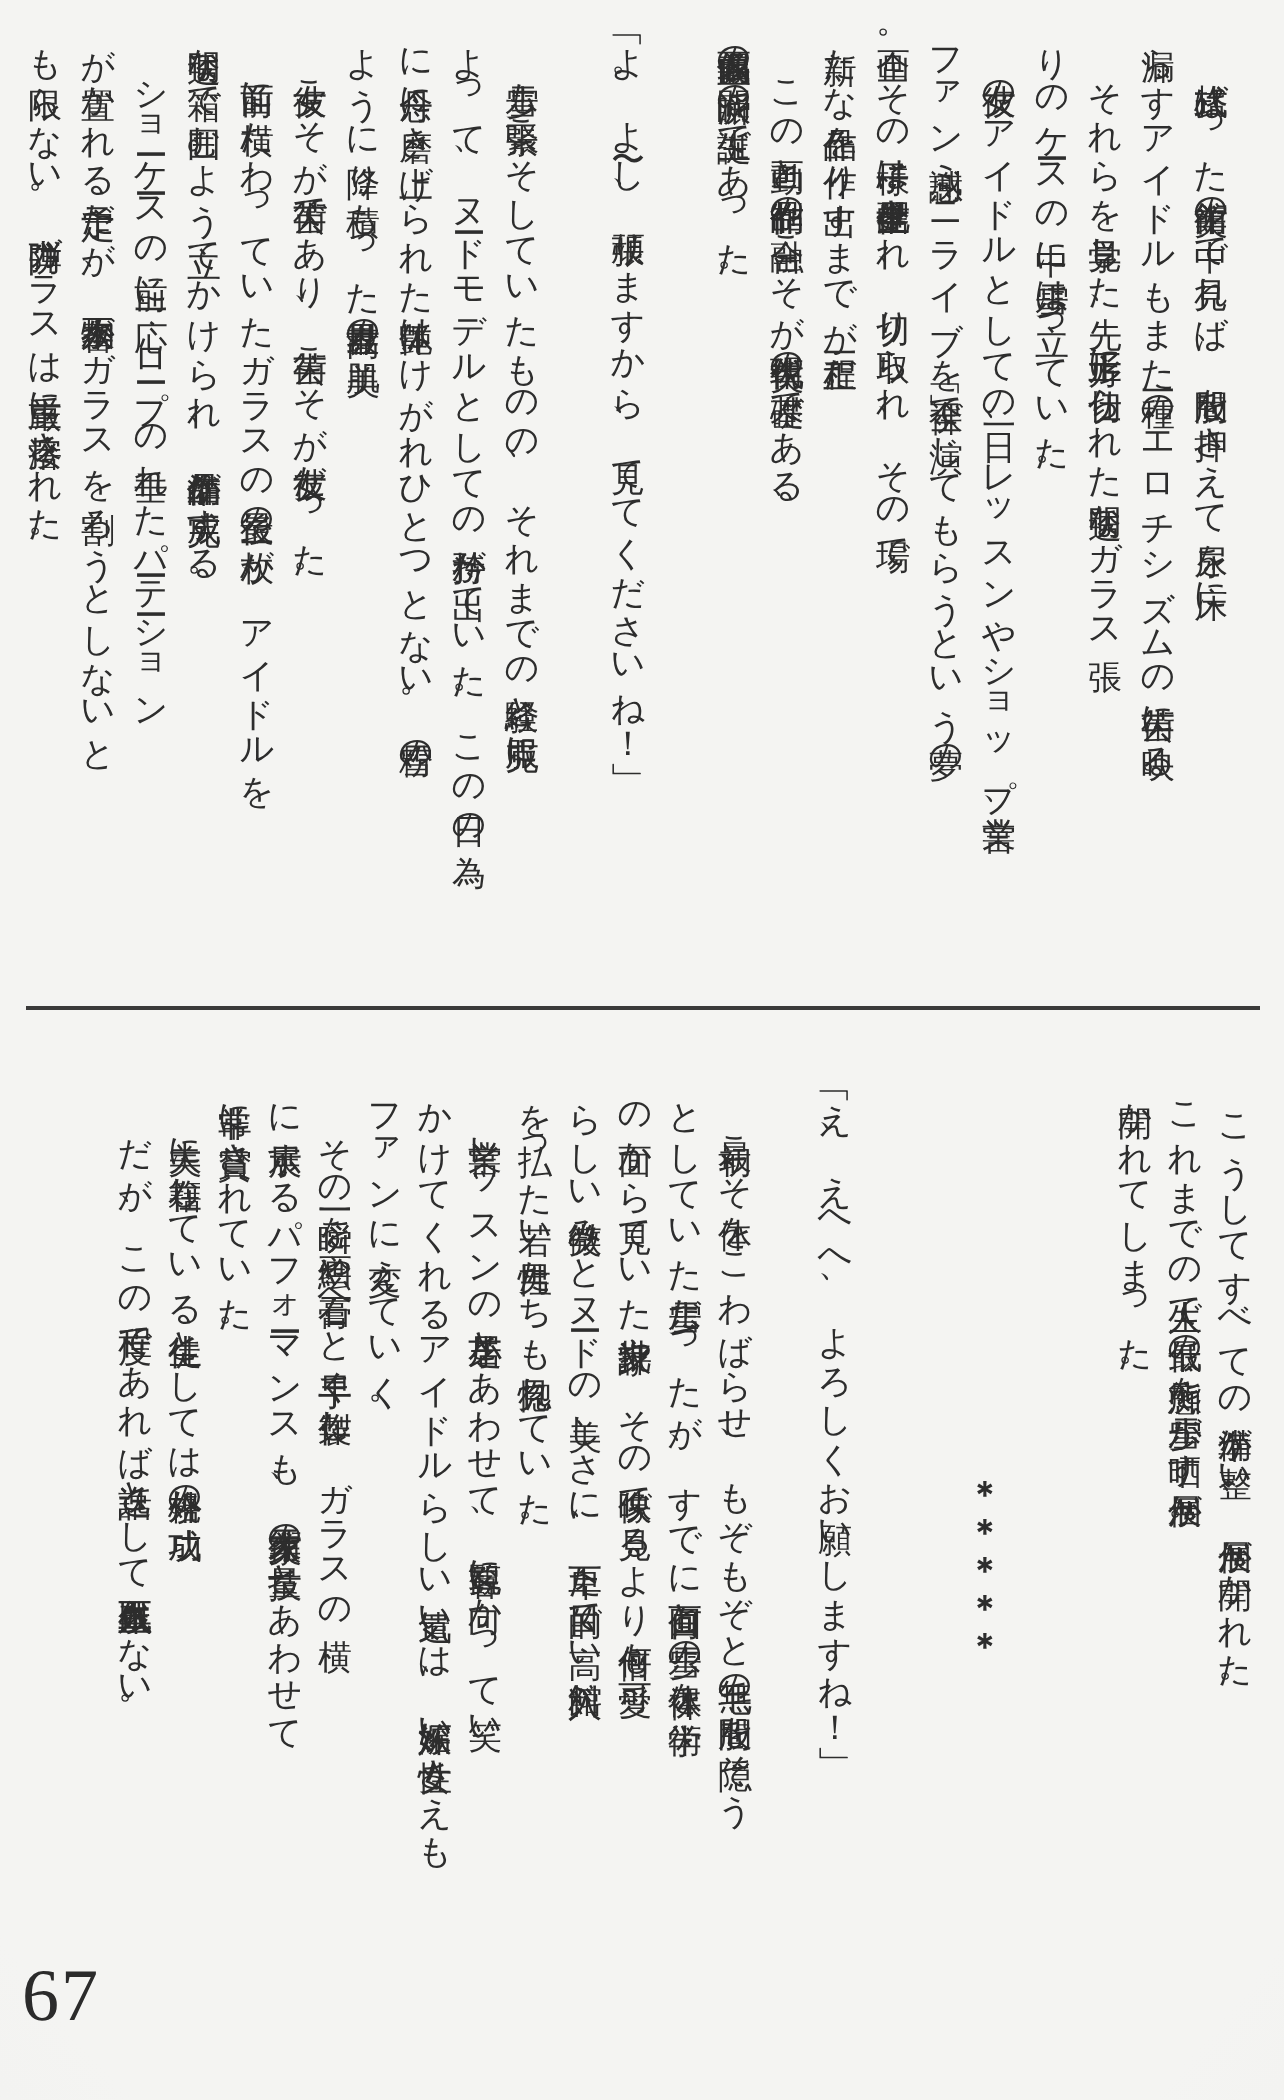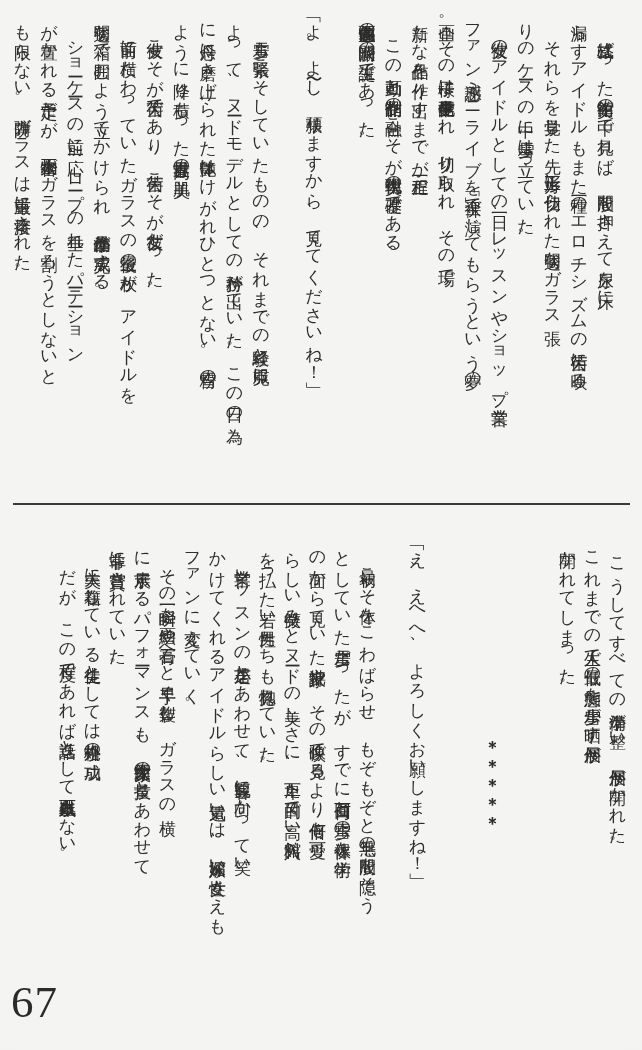--- a/index.html
+++ b/index.html
@@ -32,21 +32,21 @@
   p.center{text-align:center;font-weight:bold;letter-spacing:2px;}
   .divider{
     position:absolute;
     top:503px;left:13px;width:617px;height:0;
     border:none;border-top:2.5px solid #3a3a3a;
     margin:0;
   }
   .page-number{
     position:absolute;
     left:11px;top:980px;
-    font-size:45px;line-height:1;
+    font-size:37px;line-height:1;
     color:#2b2b2b;
     letter-spacing:1px;
   }
 </style>
 </head>
 <body>
 
 <div class="page">
   <section class="text-block top">
       <p class="indent">格式ばった美術館の中で見れば、股間を押さえて尿を床に</p>

